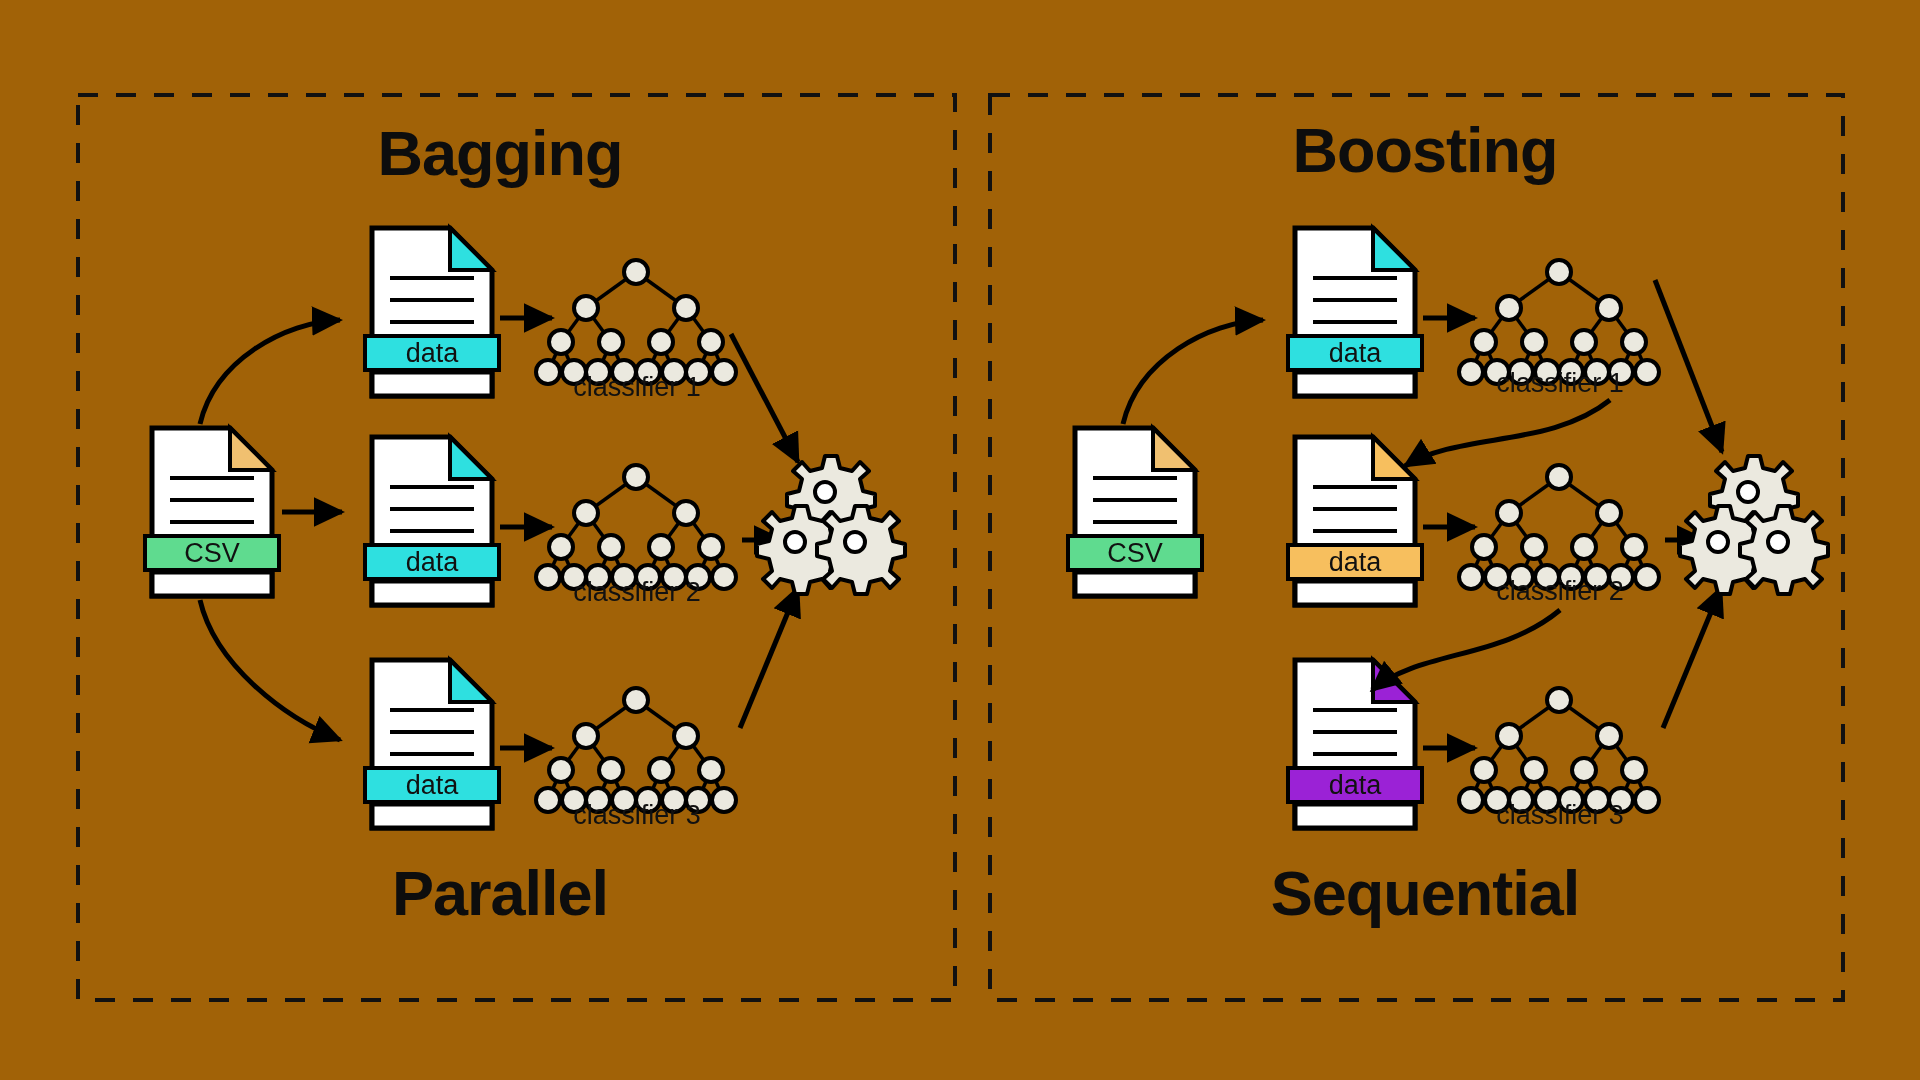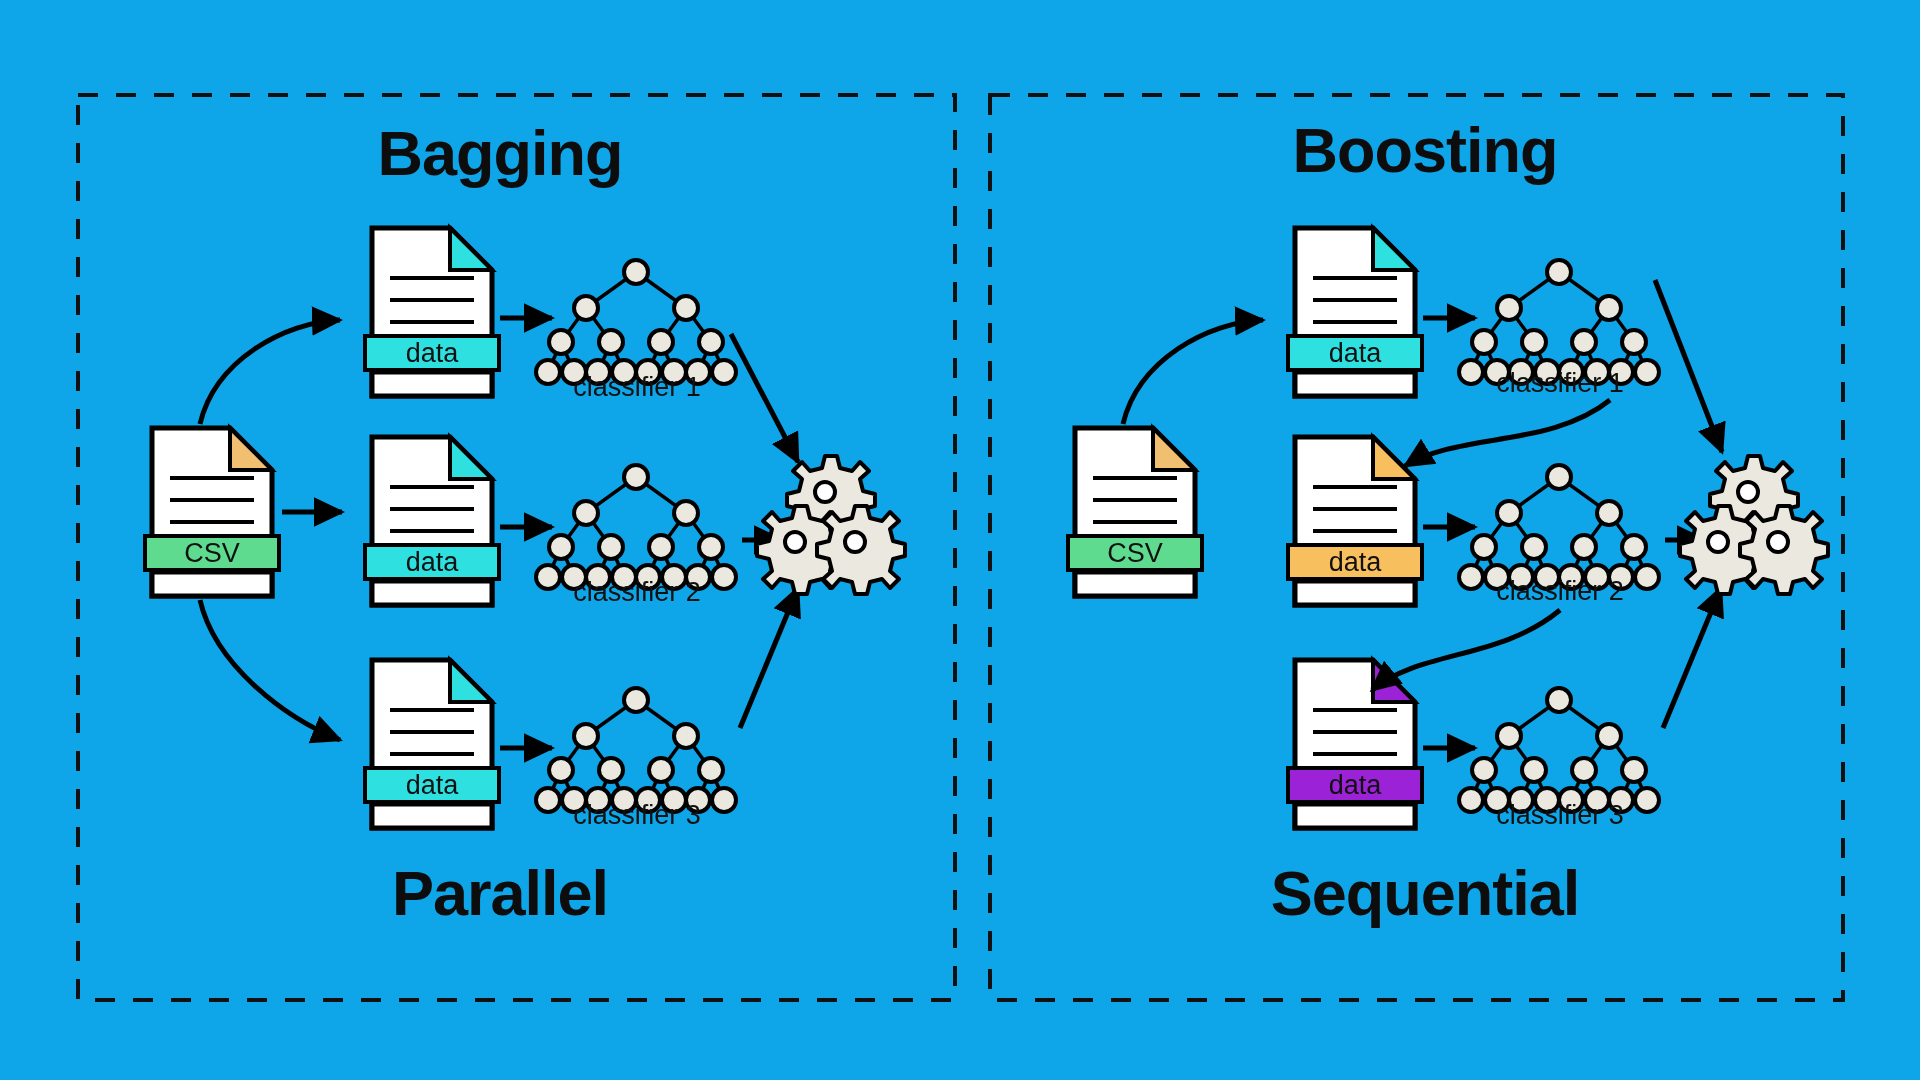--- a/index.html
+++ b/index.html
@@ -1,18 +1,18 @@
 <!DOCTYPE html>
 <html><head>
 <meta charset="utf-8">
 <style>
   html,body{margin:0;padding:0;background:#ffffff;}
   body{width:1920px;height:1080px;overflow:hidden;
        font-family:"Liberation Sans","DejaVu Sans",sans-serif;}
-  #stage{position:relative;width:1920px;height:1080px;background:#0ea5e9;}
+  #stage{position:relative;width:1920px;height:1080px;background:#a16207;}
   svg.layer{position:absolute;left:0;top:0;width:1920px;height:1080px;}
   .panel-border{fill:none;stroke:#111111;stroke-width:4;
                 stroke-dasharray:20 18;stroke-linecap:butt;}
   .bigtitle{font-family:"Liberation Sans","DejaVu Sans",sans-serif;
             font-weight:700;font-size:63px;fill:#0d0d0d;
             text-anchor:middle;letter-spacing:-1px;}
   .clflabel{font-family:"Liberation Sans","DejaVu Sans",sans-serif;
             font-weight:400;font-size:27px;fill:#111111;text-anchor:middle;}
   .doclabel{font-family:"Liberation Sans","DejaVu Sans",sans-serif;
             font-weight:400;font-size:27px;fill:#111111;text-anchor:middle;}

